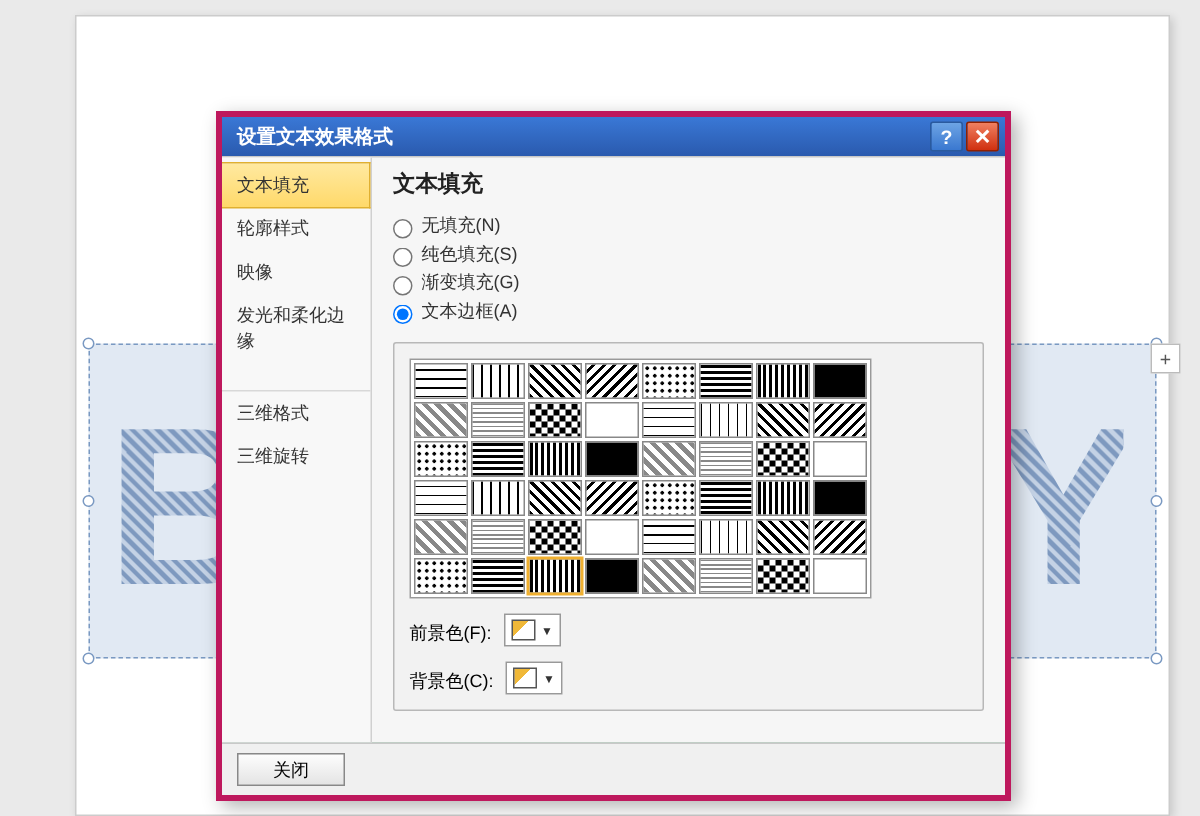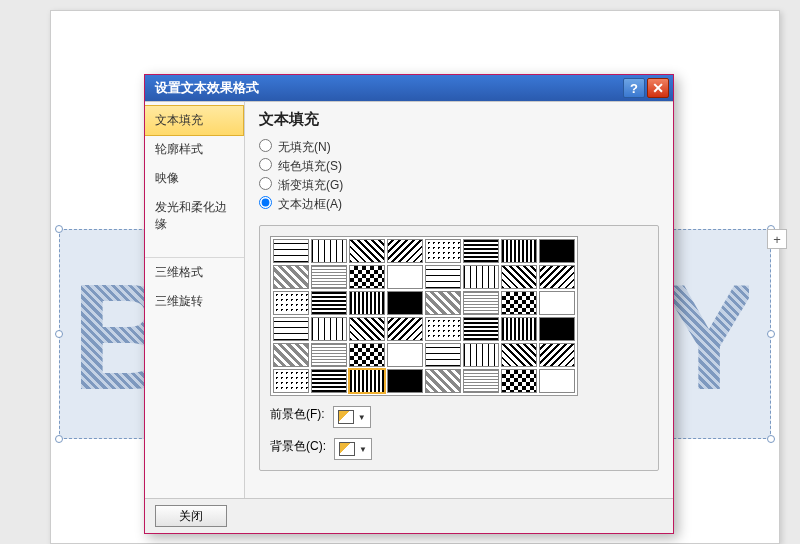--- a/index.html
+++ b/index.html
@@ -49,21 +49,21 @@
       width: 20px; height: 20px;
       background: #fff; border: 1px solid #bbb;
       display: flex; align-items: center; justify-content: center;
       font-size: 13px; color: #555;
     }
     .dialog {
       position: absolute;
       top: 74px; left: 144px;
       width: 530px; height: 460px;
       background: #15803d;
-      border: 1px solid #be185d;
+      border: 4px solid #be185d;
       box-shadow: 4px 4px 12px rgba(0,0,0,0.3);
       display: flex; flex-direction: column;
     }
     .titlebar {
       background: linear-gradient(to bottom, #3a78d6, #2a5aae);
       color: #fff;
       height: 26px;
       display: flex; align-items: center;
       padding: 0 4px 0 10px;
       font-size: 13px;
@@ -113,21 +113,21 @@
       flex: 1;
       padding: 8px 14px;
       display: flex; flex-direction: column;
     }
     .content h2 {
       font-size: 15px; font-weight: bold;
       margin-bottom: 8px;
       color: #222;
     }
     .radio-row {
-      display: flex; align-items: flex-start;
+      display: flex; align-items: flex-end;
       margin: 2px 0;
       font-size: 12px;
       color: #333;
     }
     .radio-row input { margin-right: 6px; }
     .pattern-panel {
       margin-top: 10px;
       border: 1px solid #b8b8b8;
       background: #f2f2f2;
       padding: 10px;
@@ -144,21 +144,21 @@
       width: fit-content;
     }
     .swatch {
       width: 36px; height: 24px;
       border: 1px solid #888;
       background: #fff;
       cursor: pointer;
     }
     .swatch.sel { outline: 2px solid #f0b030; outline-offset: -1px; z-index: 1;}
     .color-row {
-      display: flex; align-items: flex-start;
+      display: flex; align-items: flex-end;
       margin-top: 10px; gap: 8px;
       font-size: 12px;
     }
     .color-btn {
       display: inline-flex; align-items: center;
       border: 1px solid #999; background: #fff;
       padding: 2px 4px; height: 22px;
       gap: 4px; cursor: pointer;
     }
     .bucket {

